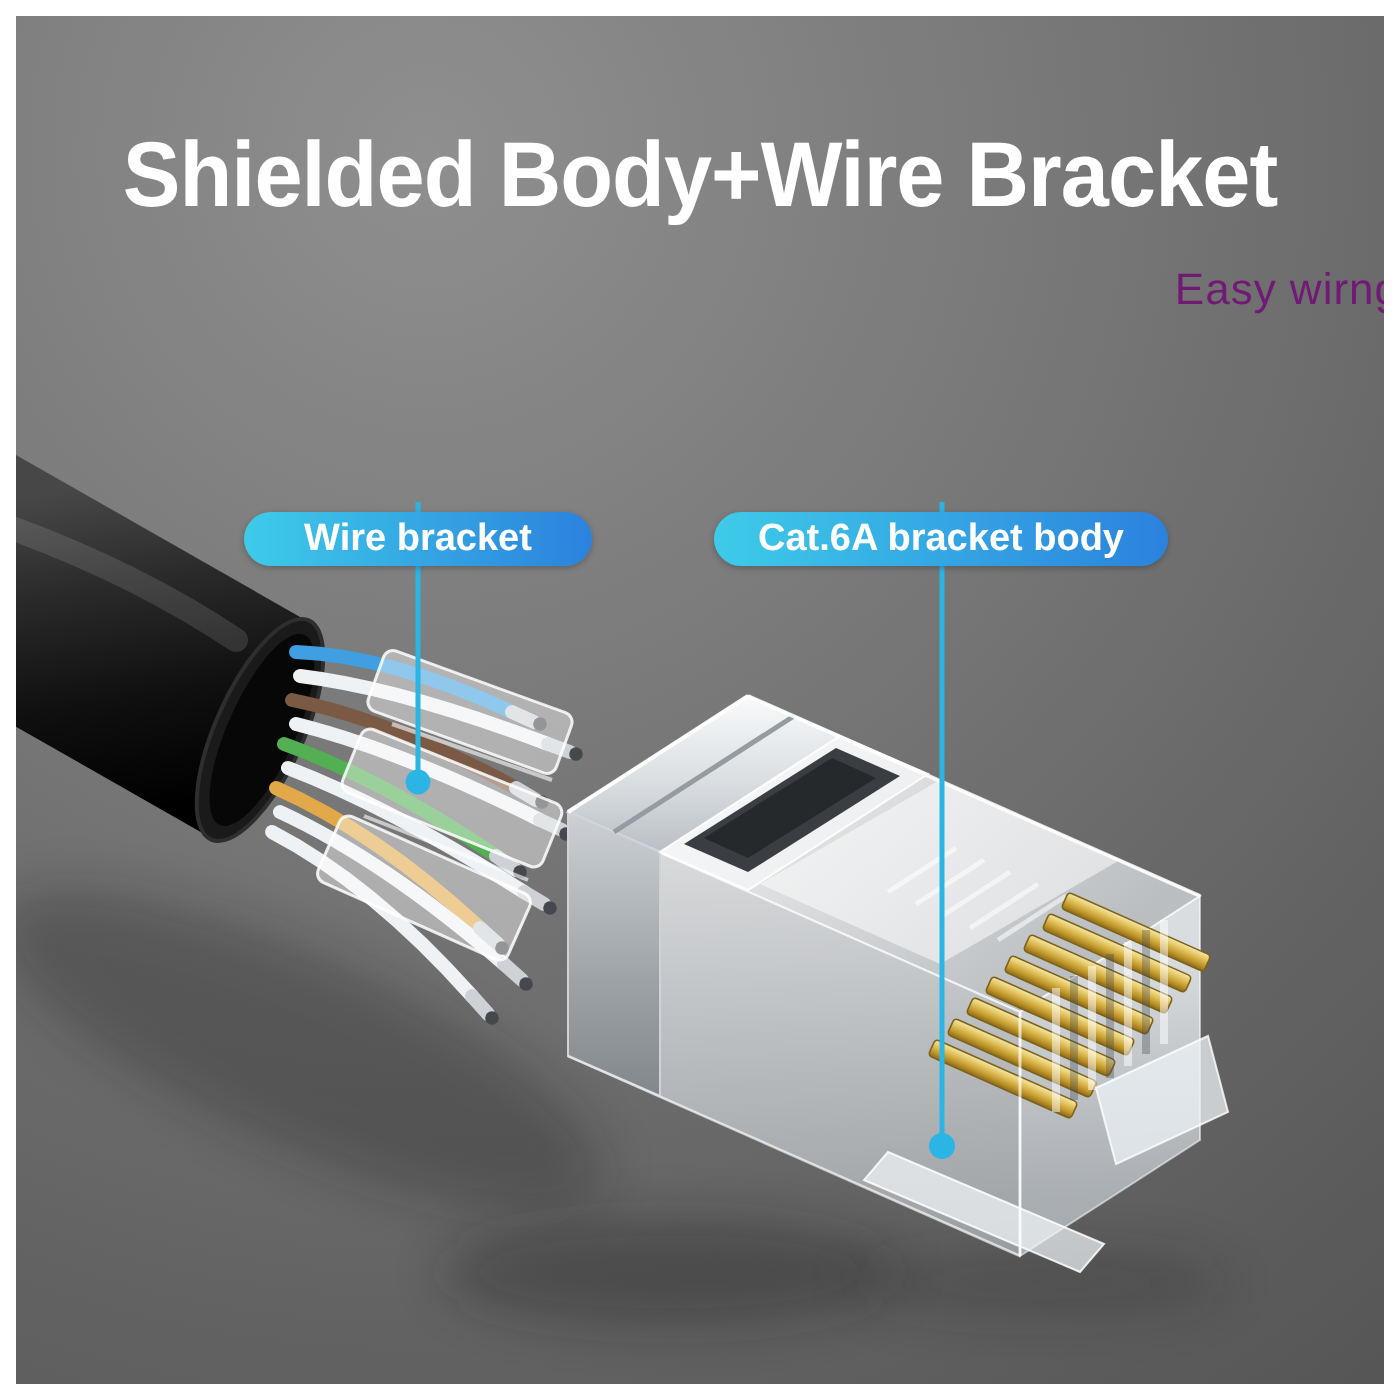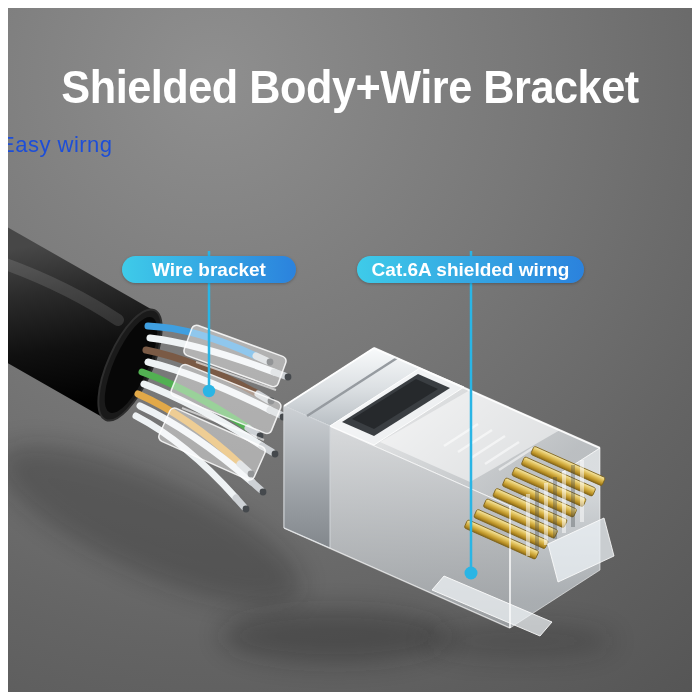--- a/index.html
+++ b/index.html
@@ -2,21 +2,21 @@
 <html><head>
 <meta charset="utf-8">
 <style>
   html,body{margin:0;padding:0;width:700px;height:700px;background:#ffffff;overflow:hidden;
             font-family:"Liberation Sans",sans-serif;}
   .stage{position:absolute;left:0;top:0;width:700px;height:616px;}
   .frame{position:absolute;left:0;top:0;width:684px;height:684px;border:8px solid #ffffff;}
   svg.photo{position:absolute;left:8px;top:8px;}
   .title{position:absolute;left:0;top:60px;width:700px;text-align:center;color:#ffffff;
          font-size:46px;font-weight:700;letter-spacing:-0.5px;transform:scaleX(.94);}
-  .subtitle{position:absolute;left:0;top:132px;width:700px;text-align:left;color:#1d4ed8;
+  .subtitle{position:absolute;left:0;top:132px;width:700px;text-align:right;color:#701a75;
             font-size:22px;font-weight:400;letter-spacing:.5px;}
   .pill{position:absolute;height:27px;border-radius:14px;display:flex;align-items:center;
         justify-content:center;color:#ffffff;font-size:19px;font-weight:600;
         background:linear-gradient(90deg,#3ecbe9 0%,#2b82dd 100%);
         box-shadow:0 1px 3px rgba(0,0,0,.25);margin-top:32px;}
   .pill-wire{left:122px;top:224px;width:174px;}
   .pill-body{left:357px;top:224px;width:227px;}
 </style>
 </head>
 <body>
@@ -204,17 +204,17 @@
     </g>
   </svg>
 
   <div class="title">Shielded Body+Wire Bracket</div>
   <div class="subtitle">Easy wirng</div>
 
   <div class="pill pill-wire">
     <span>Wire bracket</span>
   </div>
   <div class="pill pill-body">
-    <span>Cat.6A shielded wirng</span>
+    <span>Cat.6A bracket body</span>
   </div>
 
   <div class="frame"></div>
 </div>
 
 </body></html>

